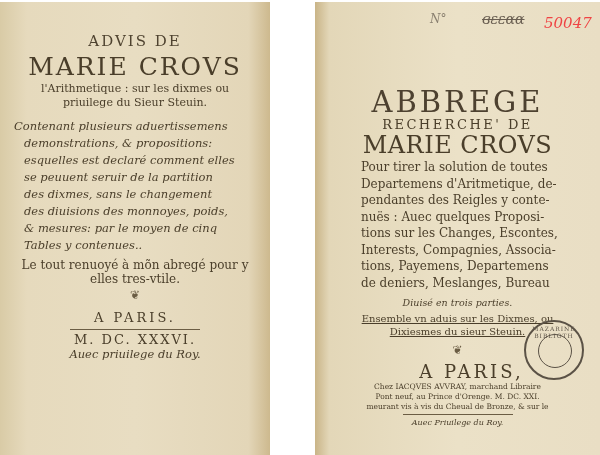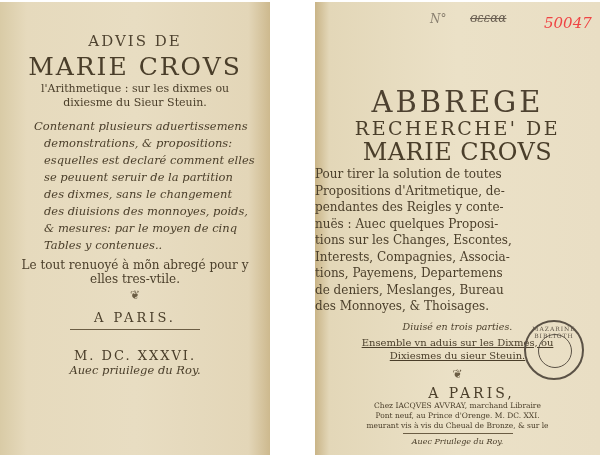--- a/index.html
+++ b/index.html
@@ -22,75 +22,74 @@
 </style>
 </head>
 <body>
 
 <div class="page left">
   <div style="height:30px"></div>
   <span class="line caps" style="font-size:15px;color:#4f4330;">ADVIS DE</span>
   <span class="line caps" style="font-size:25px;margin-top:2px;color:#4a3e2a;">MARIE CROVS</span>
   <div style="font-size:11px;line-height:14px;margin-top:1px;">
     <span class="line">l'Arithmetique : sur les dixmes ou</span>
-    <span class="line">dixiesme du Sieur Steuin.</span>
+    <span class="line">priuilege du Sieur Steuin.</span>
   </div>
-  <div class="it" style="font-size:11.5px;line-height:17px;margin-top:8px;text-align:left;padding-left:44px;">
+  <div class="it" style="font-size:11.5px;line-height:17px;margin-top:8px;text-align:left;padding-left:24px;">
     <span class="line" style="margin-left:-10px">Contenant plusieurs aduertissemens</span>
     <span class="line">demonstrations, &amp; propositions:</span>
     <span class="line">esquelles est declaré comment elles</span>
     <span class="line">se peuuent seruir de la partition</span>
     <span class="line">des dixmes, sans le changement</span>
     <span class="line">des diuisions des monnoyes, poids,</span>
     <span class="line">&amp; mesures: par le moyen de cinq</span>
     <span class="line">Tables y contenues..</span>
   </div>
   <div style="font-size:12px;line-height:14px;margin-top:4px;">
     <span class="line">Le tout renuoyé à mõn abregé pour y</span>
     <span class="line">elles tres-vtile.</span>
   </div>
   <span class="orn" style="font-size:12px;margin-top:2px;">❦</span>
   <span class="line caps" style="font-size:13px;margin-top:8px;letter-spacing:3px;">A PARIS.</span>
   <hr class="rule" style="width:130px;margin-top:4px;">
-  <span class="line caps" style="font-size:13px;margin-top:18px;letter-spacing:2px;">M. DC. XXXVI.</span>
+  <span class="line caps" style="font-size:13px;margin-top:2px;letter-spacing:2px;">M. DC. XXXVI.</span>
   <span class="line it" style="font-size:11.5px;margin-top:0px;">Auec priuilege du Roy.</span>
 </div>
 
 <div class="page right">
   <div style="height:36px"></div>
   <span class="line caps" style="font-size:29px;letter-spacing:3px;color:#4d4130;margin-top:47px;">ABBREGE</span>
-  <span class="line caps" style="font-size:19px;letter-spacing:2.5px;margin-top:-2px;text-align:center;">RECHERCHE' DE</span>
+  <span class="line caps" style="font-size:13px;letter-spacing:2.5px;margin-top:-2px;text-align:center;">RECHERCHE' DE</span>
   <span class="line caps" style="font-size:24px;letter-spacing:0.5px;margin-top:-1px;">MARIE CROVS</span>
-  <div style="font-size:12px;line-height:16.5px;margin-top:0px;text-align:left;">
+  <div style="font-size:12px;line-height:16.5px;margin-top:0px;text-align:left;padding-left:46px;">
     <span class="line">Pour tirer la solution de toutes</span>
-    <span class="line">Propositions d'Aritmetique, de-</span>
+    <span class="line">Departemens d'Aritmetique, de-</span>
     <span class="line">pendantes des Reigles y conte-</span>
     <span class="line">nuës : Auec quelques Proposi-</span>
     <span class="line">tions sur les Changes, Escontes,</span>
     <span class="line">Interests, Compagnies, Associa-</span>
     <span class="line">tions, Payemens, Departemens</span>
     <span class="line">de deniers, Meslanges, Bureau</span>
-    <span class="line">des Monnoyes, &amp; Thoisages.</span>
   </div>
   <span class="line it" style="font-size:9.5px;margin-top:6px;">Diuisé en trois parties.</span>
   <div style="font-size:10px;line-height:13px;margin-top:4px;text-decoration:underline;">
     <span class="line">Ensemble vn aduis sur les Dixmes, ou</span>
     <span class="line">Dixiesmes du sieur Steuin.</span>
   </div>
   <span class="orn" style="font-size:12px;margin-top:5px;">❦</span>
-  <span class="line caps" style="font-size:14px;letter-spacing:3px;margin-top:4px;padding-left:28px;">A PARIS,</span>
+  <span class="line caps" style="font-size:18px;letter-spacing:3px;margin-top:4px;padding-left:28px;">A PARIS,</span>
   <div style="font-size:7.5px;line-height:10px;">
     <span class="line">Chez IACQVES AVVRAY, marchand Libraire</span>
     <span class="line">Pont neuf, au Prince d'Orenge. M. DC. XXI.</span>
     <span class="line">meurant vis à vis du Cheual de Bronze, &amp; sur le</span>
   </div>
   <hr class="rule" style="width:110px;margin-top:2px;">
   <span class="line it" style="font-size:8px;margin-top:3px;">Auec Priuilege du Roy.</span>
 </div>
 
 <span class="hand" style="left:430px;top:12px;font-size:12px;color:#8a8070;">N°</span>
-<span class="hand" style="left:470px;top:11px;font-size:12px;text-decoration:line-through;color:#6a5f52;">ɞɛɛɑɑ</span>
+<span class="hand" style="left:482px;top:11px;font-size:14px;text-decoration:line-through;color:#6a5f52;">ɞɛɛɑɑ</span>
 <span class="hand" style="left:544px;top:14px;font-size:15px;">50047</span>
 
 <div class="stamp">
   <span class="txt">MAZARINE BIBLIOTH</span>
   <div class="inner"></div>
 </div>
 
 </body></html>

